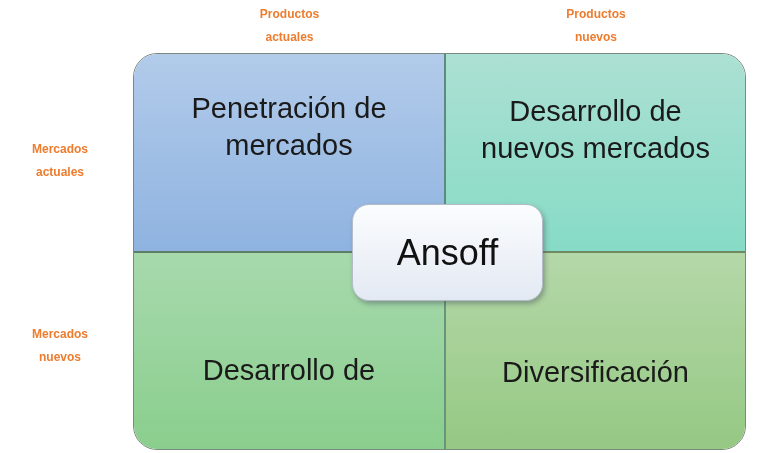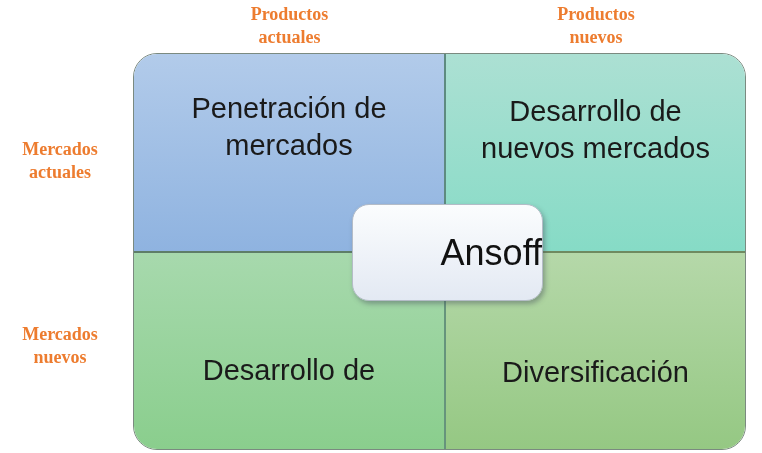--- a/index.html
+++ b/index.html
@@ -6,24 +6,23 @@
   body{
     width:762px;height:453px;position:relative;overflow:hidden;
     background:#ffffff;
     font-family:"Liberation Sans", sans-serif;
     -webkit-font-smoothing:antialiased;
   }
   .axis-label{
     position:absolute;
     color:var(--accent,#ED7C2F);
     font-weight:bold;
-    font-size:18px;
+    font-size:12px;
     line-height:23px;
     text-align:center;
-    font-family:Liberation Serif, serif;
   }
   .axis-label span{display:block;}
   .col-label-1{left:133px;top:3px;width:313px;}
   .col-label-2{left:446px;top:3px;width:300px;}
   .row-label-1{left:2px;top:138px;width:116px;}
   .row-label-2{left:2px;top:323px;width:116px;}
 
   .matrix{
     position:absolute;left:133px;top:53px;width:613px;height:397px;
     border-radius:24px;overflow:hidden;
@@ -45,21 +44,21 @@
   .quad-bl{border-right:2px solid #66947c;padding-top:38px;}
   .quad-br{padding-top:42px;}
 
   .center-box{
     position:absolute;left:218px;top:150px;width:191px;height:97px;
     box-sizing:border-box;
     background:linear-gradient(180deg,#fbfdfe 0%,#eef2f8 55%,#e3e9f3 100%);
     border:1px solid #b4bcc7;
     border-radius:17px;
     box-shadow:2px 3px 5px rgba(70,80,90,0.45);
-    display:flex;align-items:center;justify-content:flex-end;
+    display:flex;align-items:center;justify-content:center;
     font-size:36px;color:#111;
   }
 </style>
 </head>
 <body style="--accent: #ED7C2F;">
 
 <div class="axis-label col-label-1">
   <span>Productos</span>
   <span>actuales</span>
 </div>

